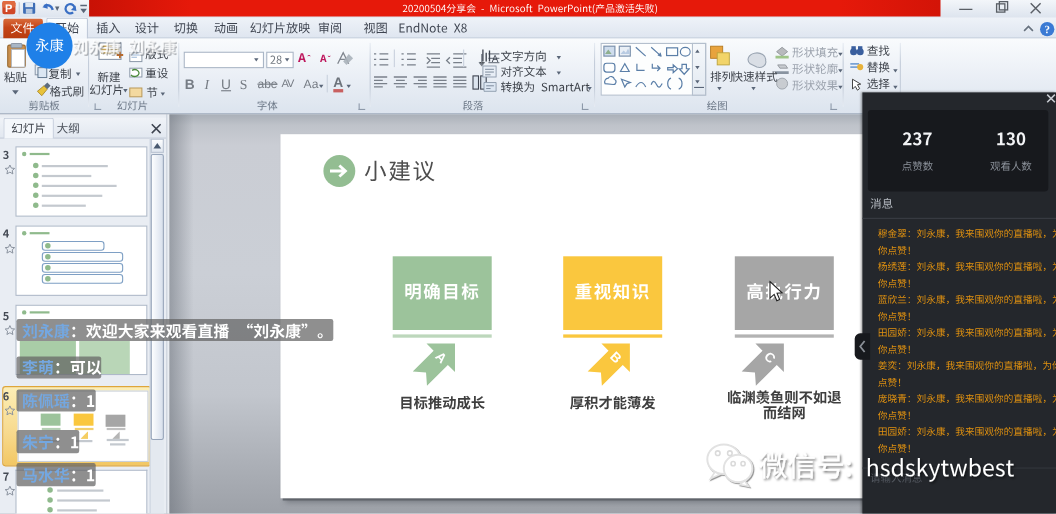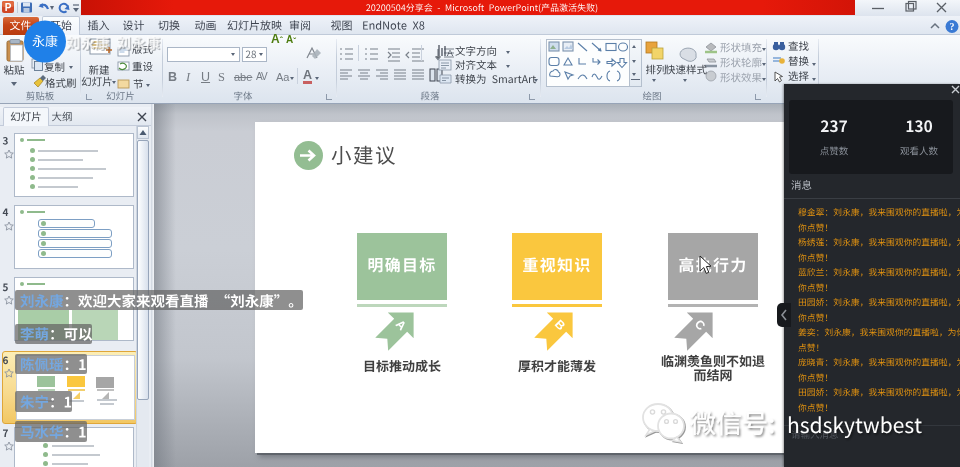--- a/index.html
+++ b/index.html
@@ -134,21 +134,21 @@
 
     <rect x="34" y="42" width="11" height="8" fill="#f3d9a0" stroke="#b89858" stroke-width="0.9"></rect>
   </svg>
   <div class="abs dar2" style="left:112px;top:81px"></div>
   <div class="abs dar2" style="left:146px;top:84px"></div>
 
   <div class="abs combo" style="left:167px;top:47px;width:73px;height:15px"></div>
   <div class="abs dar2" style="left:231px;top:53px"></div>
   <div class="abs combo" style="left:242px;top:47px;width:25px;height:15px"></div>
   <div class="abs dar2" style="left:259px;top:53px"></div>
-  <div class="abs" style="left:271px;top:32px;width:64px;height:16px;font-size:12px;color:#4d7c0f;font-weight:bold;font-family:Liberation Sans, sans-serif">A<span style="font-size:9px">ˆ</span> <span style="font-size:10px">A</span><span style="font-size:8px">ˇ</span></div>
+  <div class="abs" style="left:271px;top:46px;width:64px;height:16px;font-size:12px;color:#be185d;font-weight:bold;font-family:Liberation Mono, monospace">A<span style="font-size:9px">ˆ</span> <span style="font-size:10px">A</span><span style="font-size:8px">ˇ</span></div>
   <svg class="abs" style="left:305px;top:46px" width="18" height="16" viewBox="0 0 18 16">
     <path d="M2 12 L7 2 L12 12 M4 8 h6" stroke="#81878f" stroke-width="1.2" fill="none"></path>
     <path d="M12 3 l4 4 -6 6 -3 -3 z" fill="#aab2ba" opacity="0.9"></path>
   </svg>
 
   <div class="abs" style="left:168px;top:70px;font-size:12.5px;font-weight:bold;color:#767c84">B</div>
   <div class="abs" style="left:186px;top:70px;font-size:12.5px;font-style:italic;color:#767c84;font-family:'Liberation Serif'">I</div>
   <div class="abs" style="left:201px;top:70px;font-size:12.5px;text-decoration:underline;color:#767c84">U</div>
   <div class="abs" style="left:218px;top:70px;font-size:12.5px;color:#767c84;font-family:'Liberation Serif'">S</div>
   <div class="abs" style="left:234px;top:71px;font-size:11px;color:#767c84;text-decoration:line-through">abe</div>

